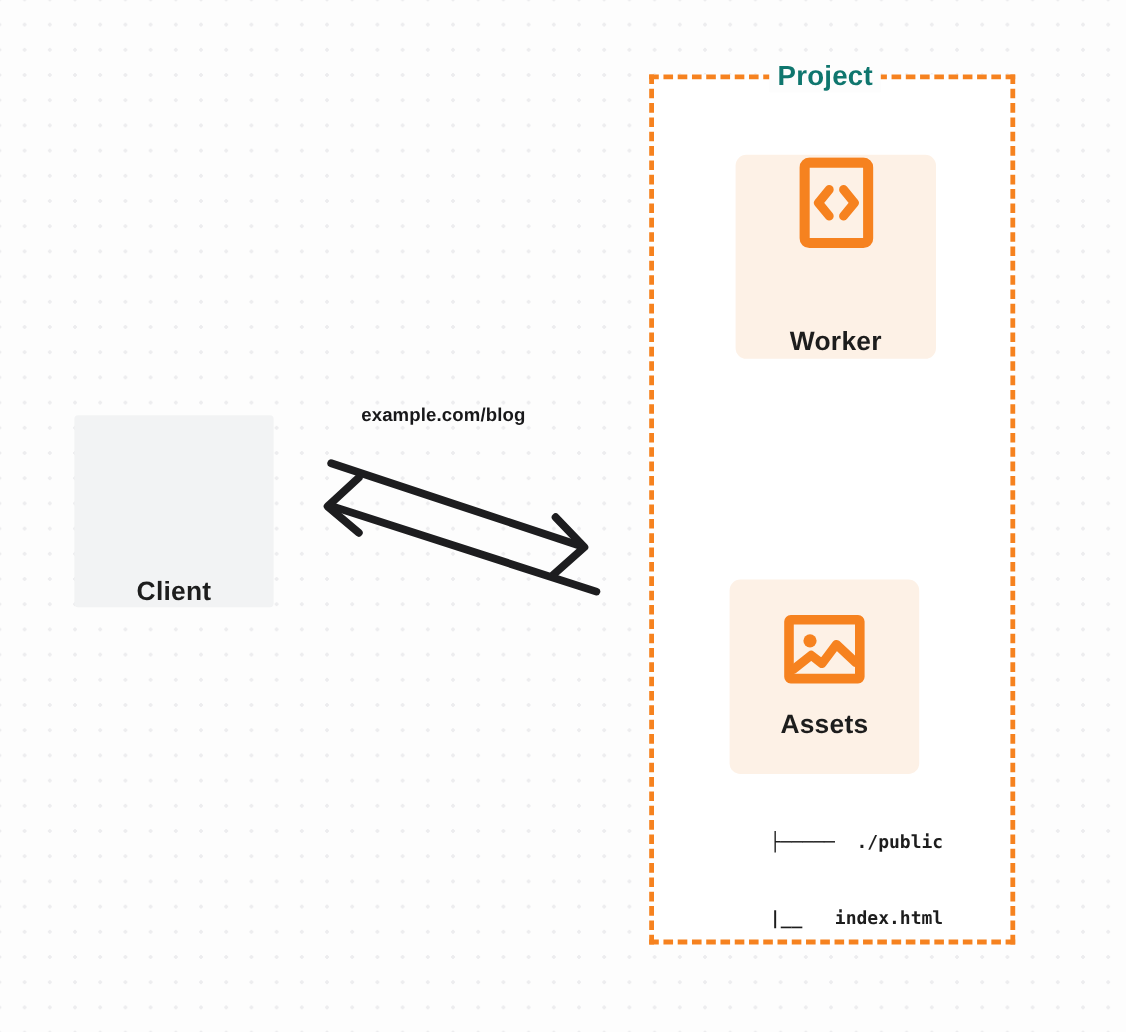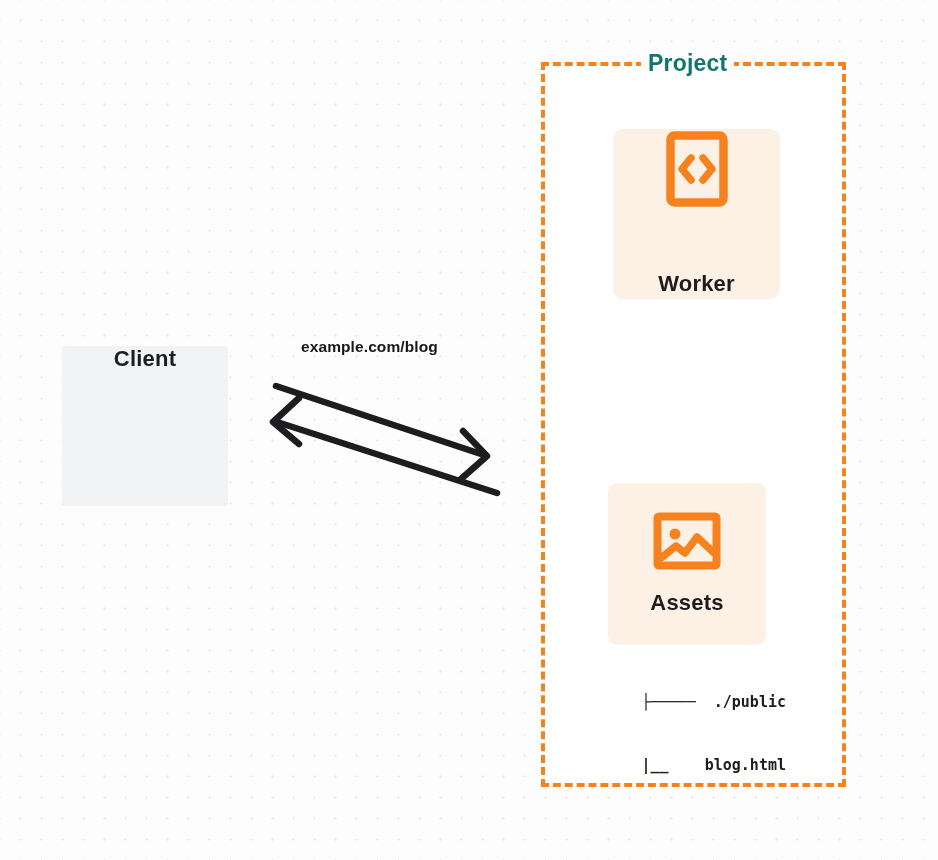--- a/index.html
+++ b/index.html
@@ -30,21 +30,21 @@
 
   
   #client-node {
     left: 62px;
     top: 346px;
     width: 166px;
     height: 160px;
     background: #f2f3f4;
     border-radius: 3px;
     display: flex;
-    align-items: flex-start;
+    align-items: flex-end;
     justify-content: center;
   }
   #client-node .node-label {
     font-size: 22px;
     font-weight: 700;
     color: #1d1d1d;
     letter-spacing: 0.2px;
   }
 
   
@@ -163,21 +163,21 @@
       <rect x="4.5" y="4.5" width="59" height="49" rx="1.5" stroke="#f6821f" stroke-width="8"></rect>
       <circle cx="22" cy="22" r="5.5" fill="#f6821f"></circle>
       <path d="M8 46 L23 34 L32 41 L44 25 L60 40" stroke="#f6821f" stroke-width="7.5" stroke-linecap="round" stroke-linejoin="round" fill="none"></path>
     </svg>
   </span>
   <span class="node-label">Assets</span>
 </div>
 
 <div class="layer" id="file-tree">
   <span class="tree-row">├─────  ./public</span>
-  <span class="tree-row">    |__    blog.html</span>
+  <span class="tree-row">    |__   index.html</span>
   
 </div>
 
 <div class="layer" id="client-node">
   <span class="node-label">Client</span>
 </div>
 
 <div class="layer" id="request-label">example.com/blog</div>
 
 <svg class="layer" id="arrow-svg" xmlns="http://www.w3.org/2000/svg">

